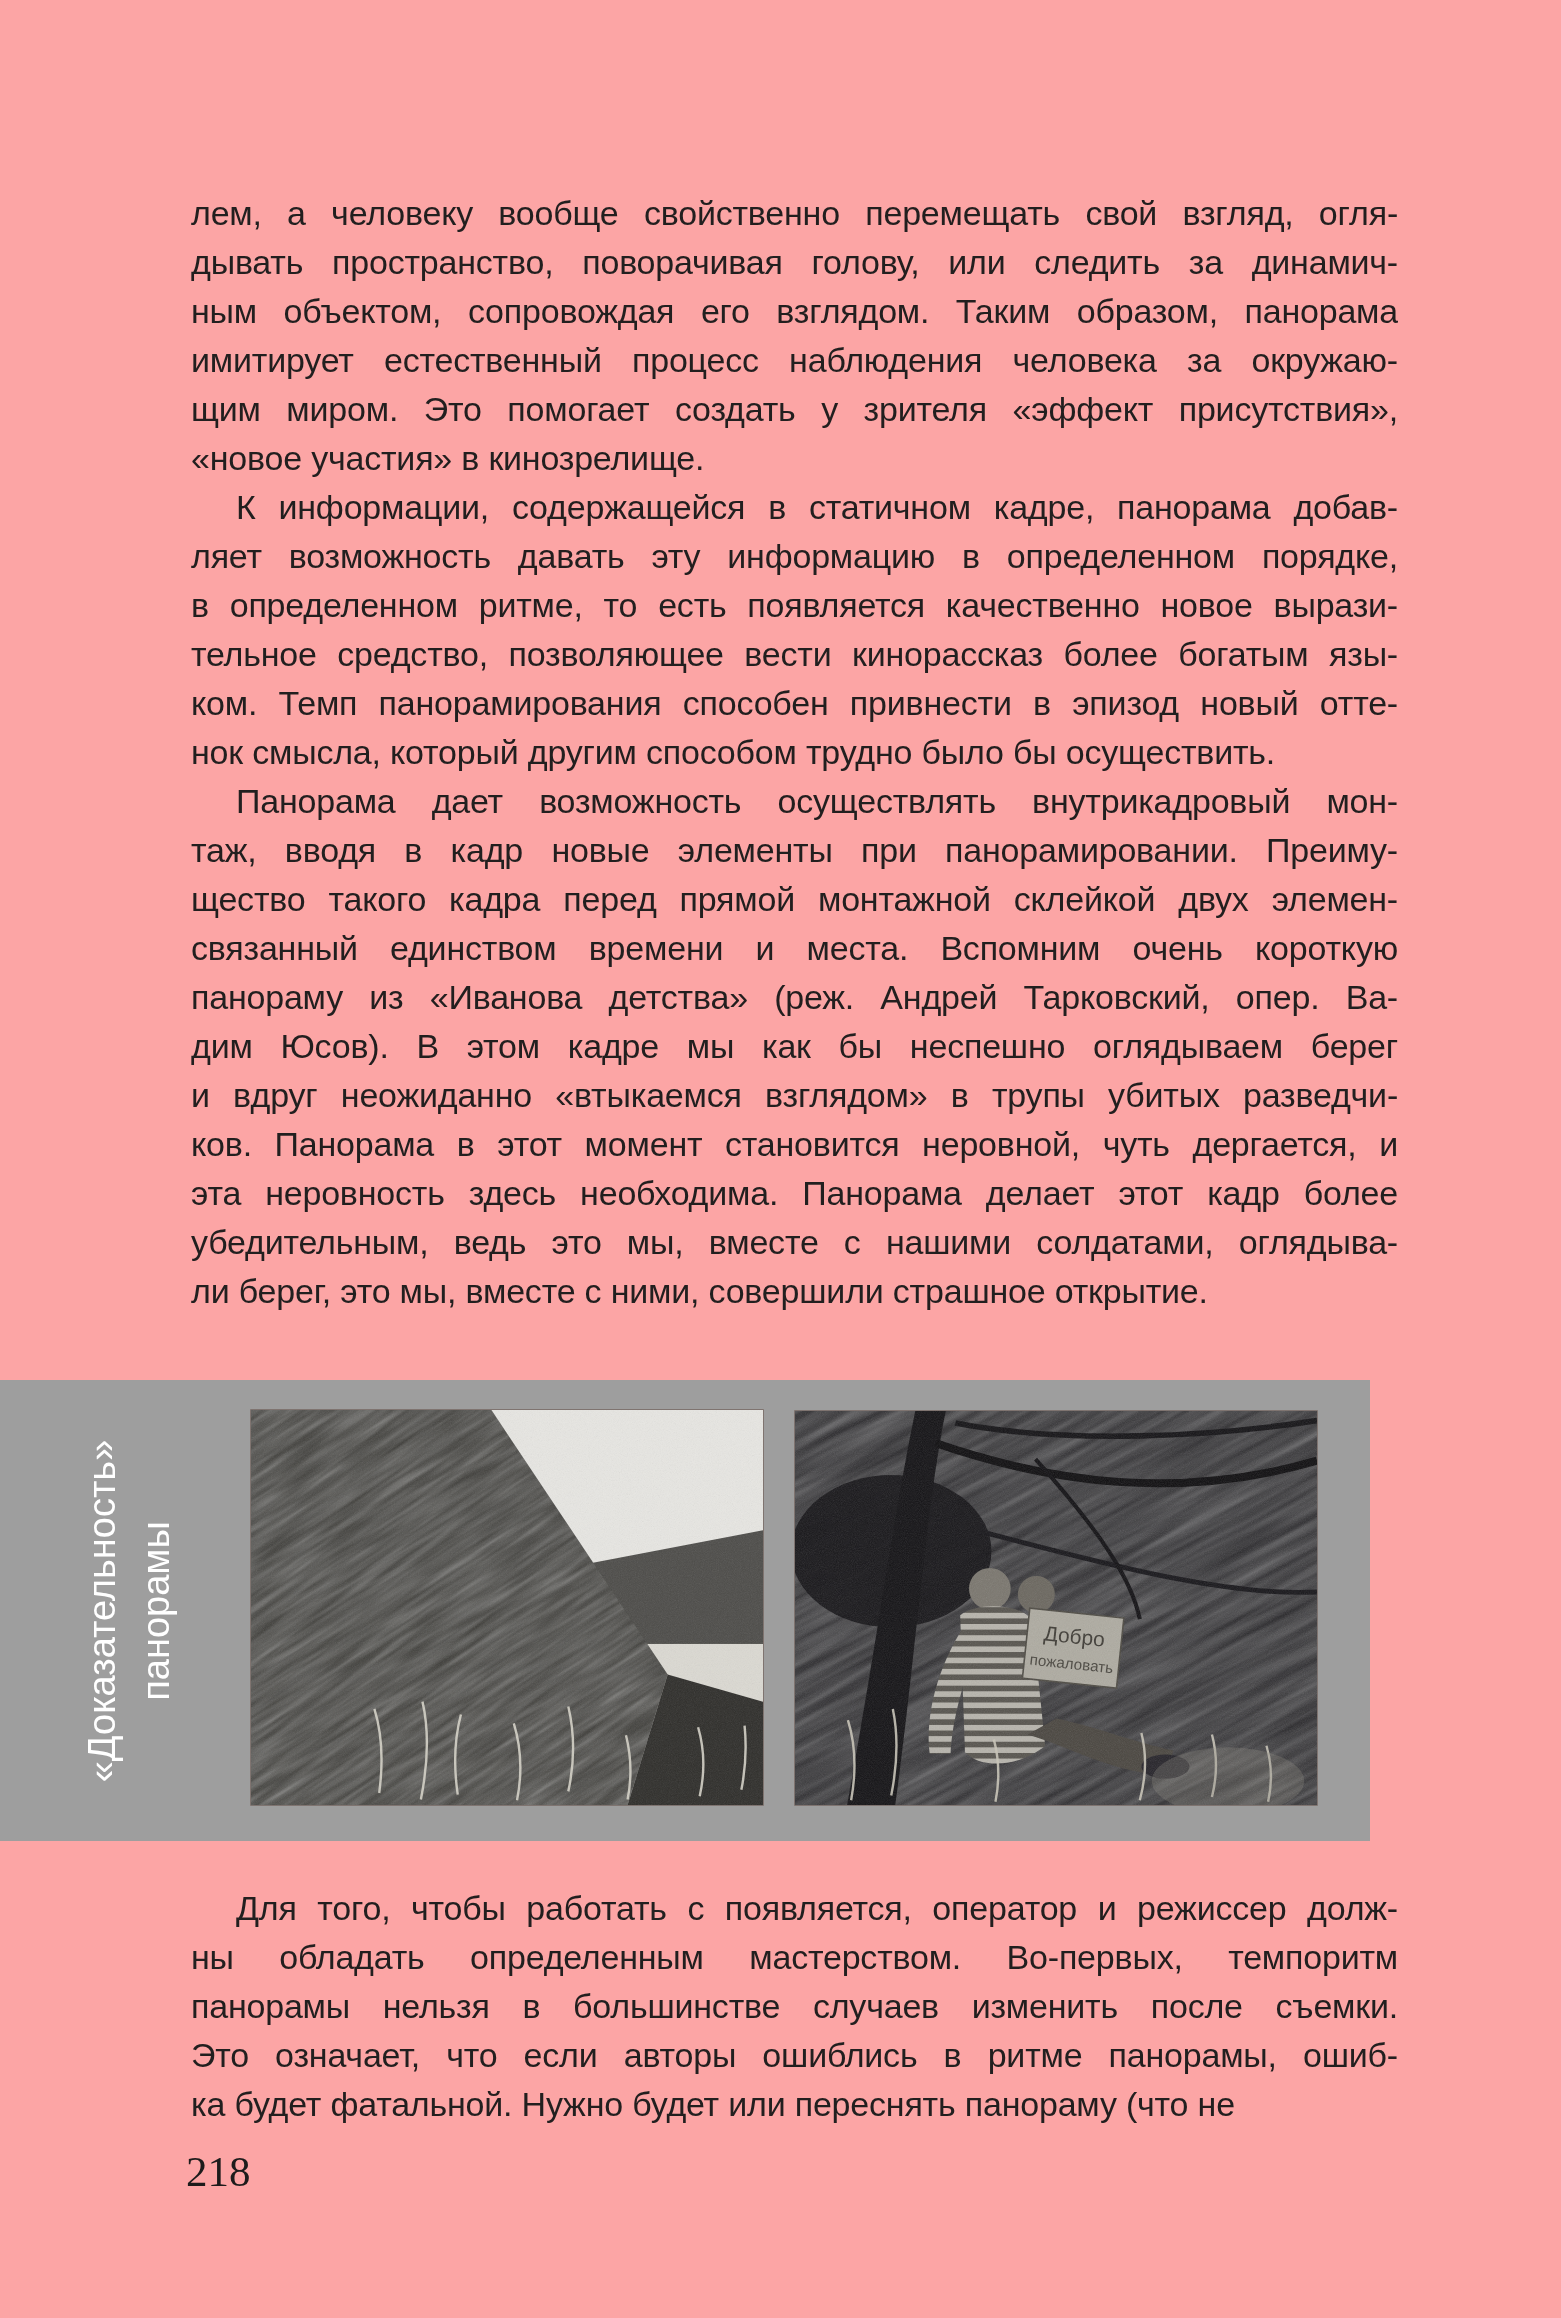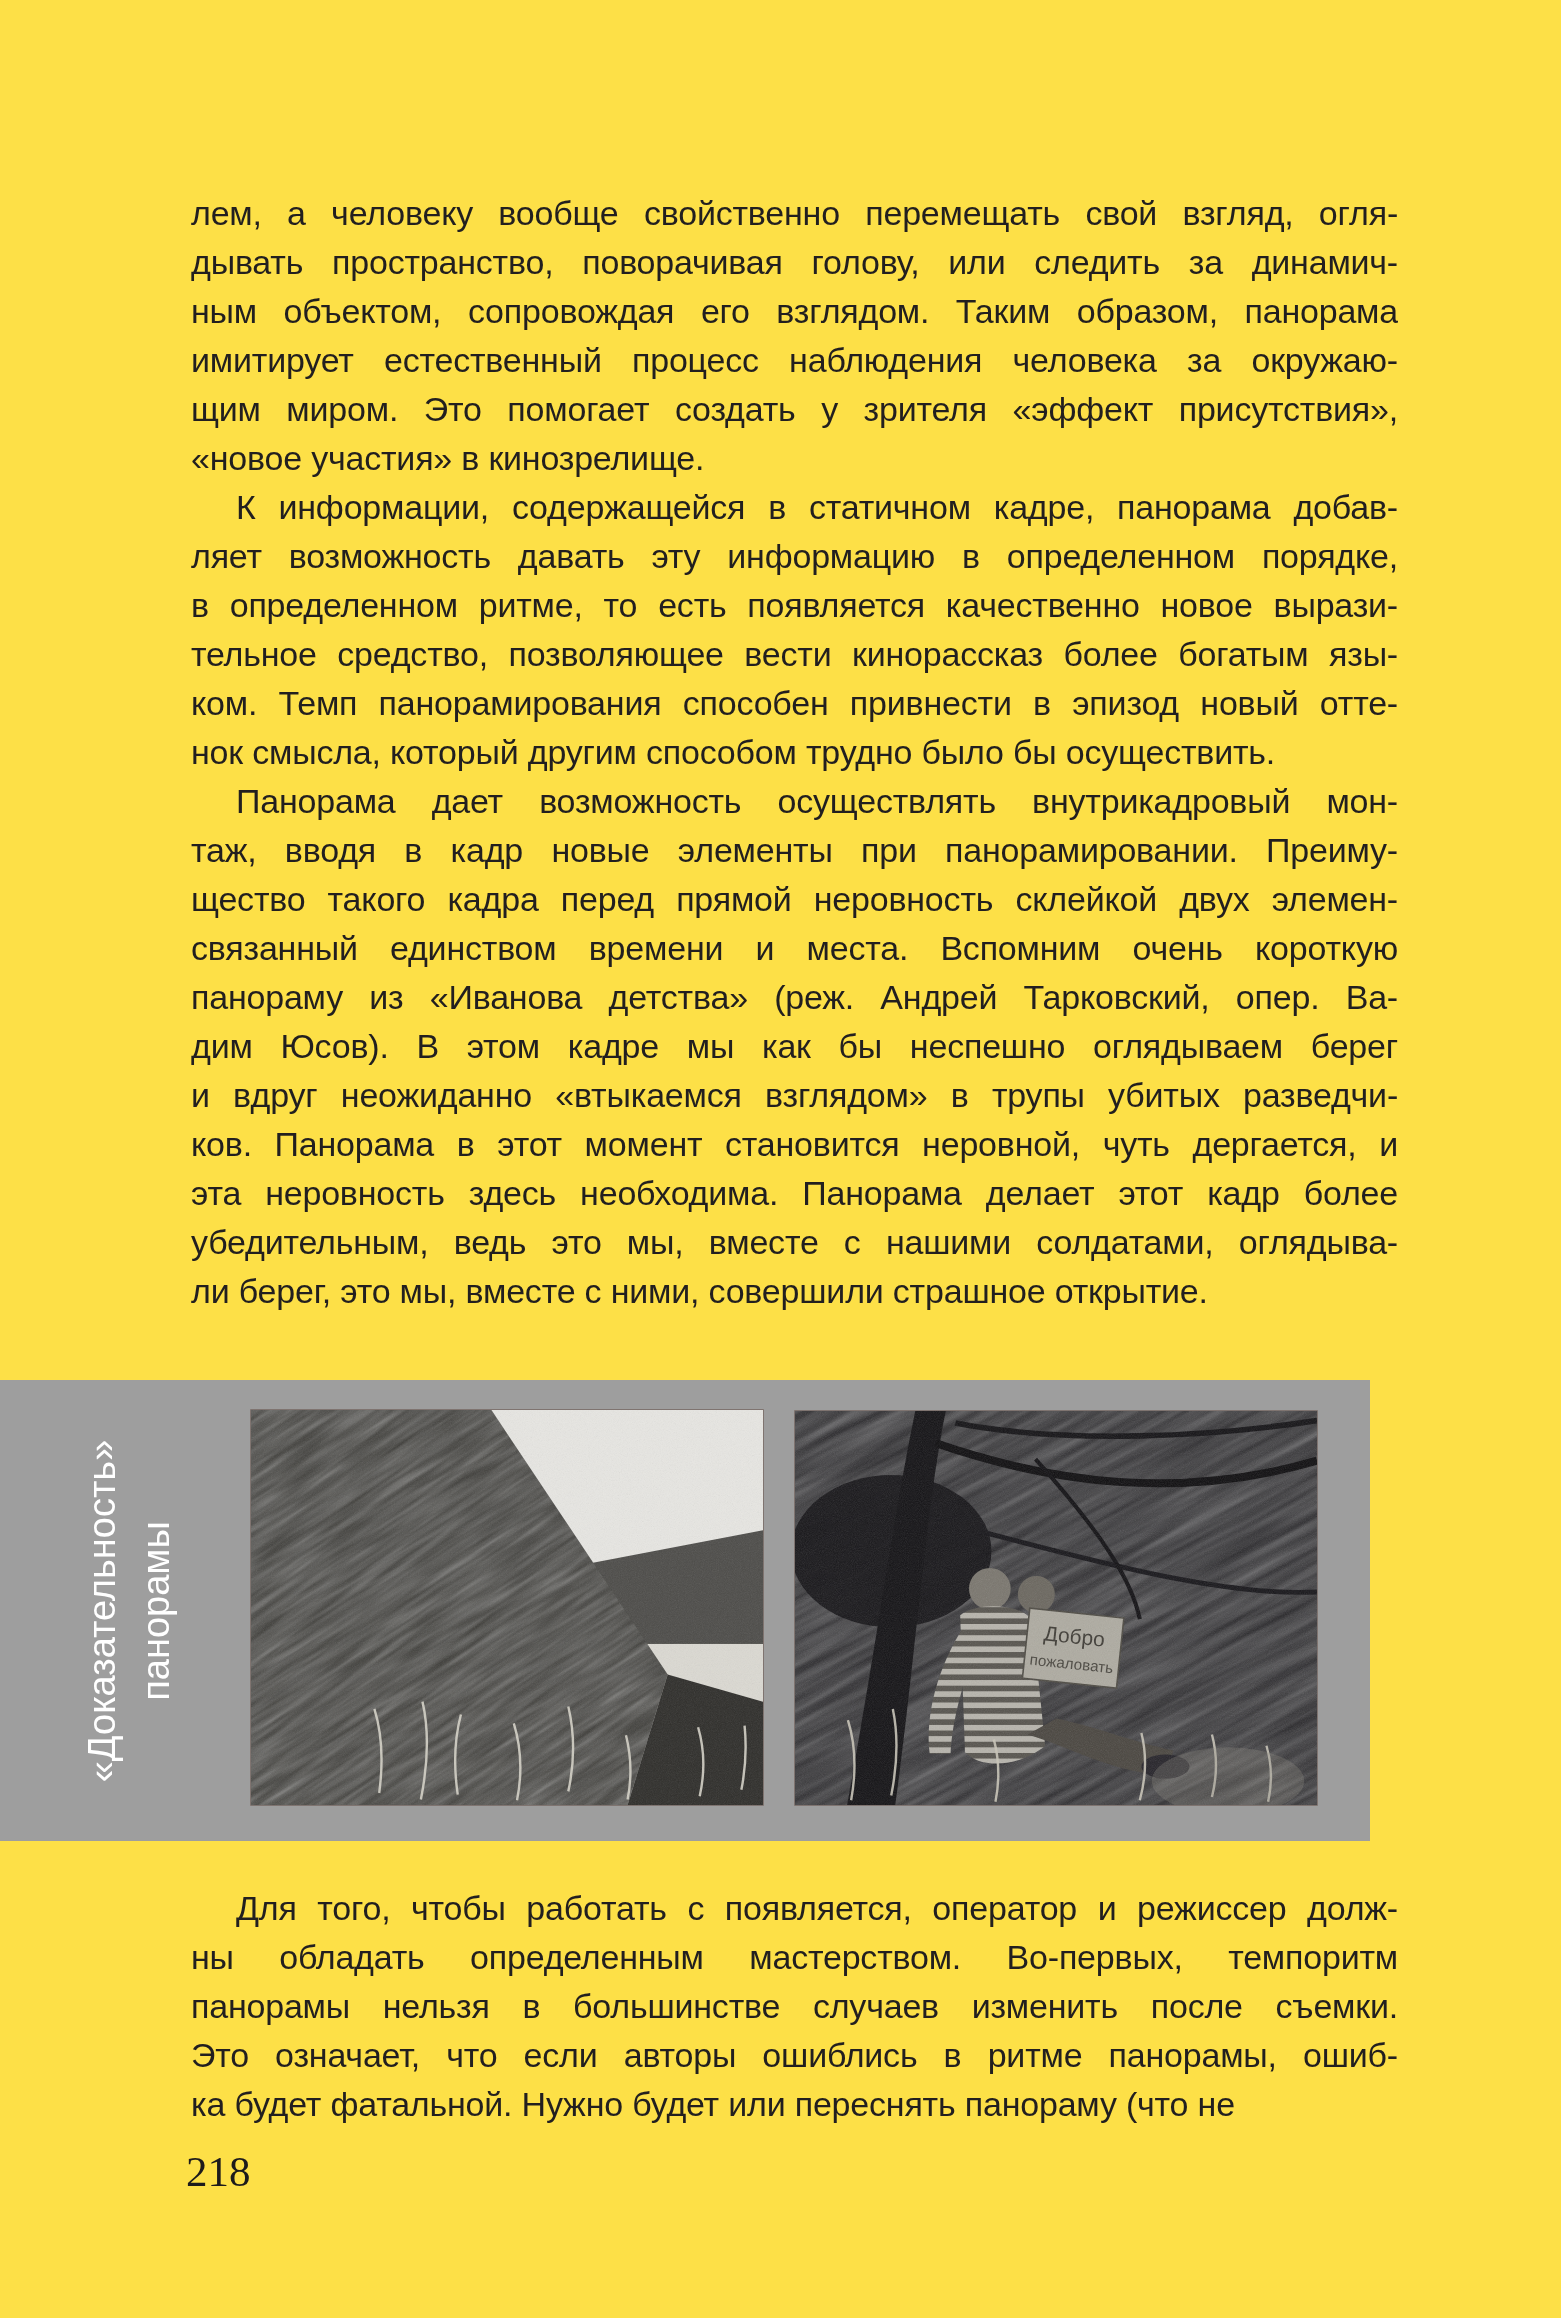--- a/index.html
+++ b/index.html
@@ -1,19 +1,19 @@
 <!DOCTYPE html>
 <html lang="ru" style="font-size:13px"><head>
 <meta charset="utf-8">
 <style>
   html,body{margin:0;padding:0;background:#ffffff;}
   .page{
     position:relative;
     width:1562px;height:2319px;
-    background:#fde047;
+    background:#fca5a5;
     font-family:"Liberation Sans","DejaVu Sans",sans-serif;
     color:#221f1f;
     overflow:hidden;
   }
   .textblock{
     position:absolute;
     left:191px;width:1207px;
     font-size:34px;
     line-height:49px;
     letter-spacing:-0.2px;
@@ -82,21 +82,21 @@
         <div class="line">К информации, содержащейся в статичном кадре, панорама добав-</div>
         <div class="line">ляет возможность давать эту информацию в определенном порядке,</div>
         <div class="line">в определенном ритме, то есть появляется качественно новое вырази-</div>
         <div class="line">тельное средство, позволяющее вести кинорассказ более богатым язы-</div>
         <div class="line">ком. Темп панорамирования способен привнести в эпизод новый отте-</div>
         <div class="line last">нок смысла, который другим способом трудно было бы осуществить.</div>
       </div>
       <div class="para indent">
         <div class="line">Панорама дает возможность осуществлять внутрикадровый мон-</div>
         <div class="line">таж, вводя в кадр новые элементы при панорамировании. Преиму-</div>
-        <div class="line">щество такого кадра перед прямой неровность склейкой двух элемен-</div>
+        <div class="line">щество такого кадра перед прямой монтажной склейкой двух элемен-</div>
         <div class="line">связанный единством времени и места. Вспомним очень короткую</div>
         <div class="line">панораму из «Иванова детства» (реж. Андрей Тарковский, опер. Ва-</div>
         <div class="line">дим Юсов). В этом кадре мы как бы неспешно оглядываем берег</div>
         <div class="line">и вдруг неожиданно «втыкаемся взглядом» в трупы убитых разведчи-</div>
         <div class="line">ков. Панорама в этот момент становится неровной, чуть дергается, и</div>
         <div class="line">эта неровность здесь необходима. Панорама делает этот кадр более</div>
         <div class="line">убедительным, ведь это мы, вместе с нашими солдатами, оглядыва-</div>
         <div class="line last">ли берег, это мы, вместе с ними, совершили страшное открытие.</div>
       </div>
     </div>

